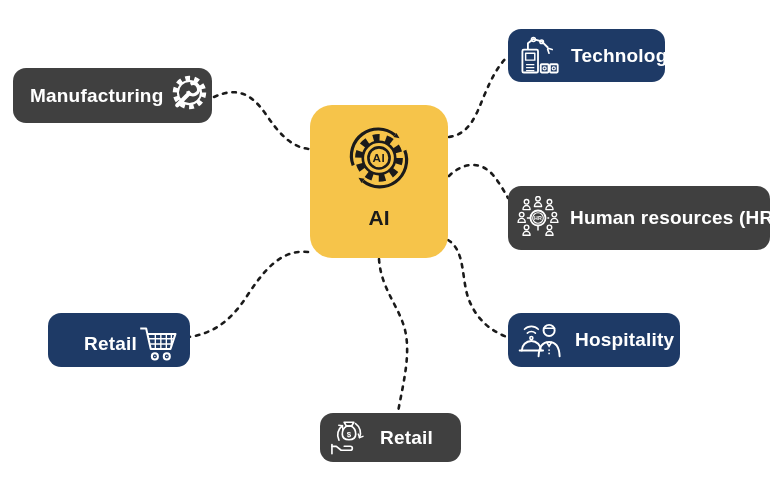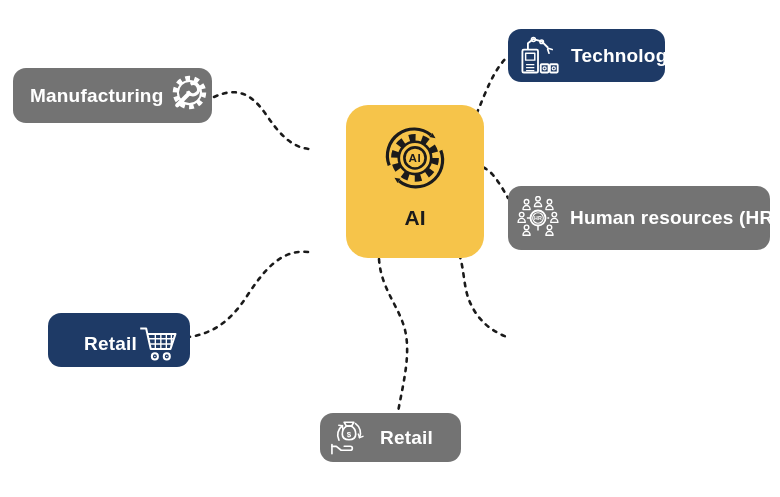--- a/index.html
+++ b/index.html
@@ -7,28 +7,28 @@
     position:relative;width:780px;height:497px;background:#ffffff;overflow:hidden;
     font-family:"Liberation Sans", sans-serif;
   }
   .connectors{position:absolute;inset:0;width:780px;height:497px;z-index:0;}
   .connector{fill:none;stroke:#1a1a1a;stroke-width:2.6;stroke-dasharray:3.5 6;stroke-linecap:round;}
   .node{
     position:absolute;display:flex;align-items:center;z-index:1;
     border-radius:13px;color:#ffffff;font-weight:700;font-size:19px;letter-spacing:.2px;
     white-space:nowrap;box-sizing:border-box;
   }
-  .node-blue{background:#737373;}
+  .node-blue{background:#404040;}
   .node-navy{background:#1e3a66;}
   .node .icon{flex:0 0 auto;display:flex;align-items:center;justify-content:center;}
   .node .icon svg{display:block;}
   .center-node{
     position:absolute;left:310px;top:105px;width:138px;height:153px;z-index:1;
     background:#f6c44a;border-radius:22px;display:flex;flex-direction:column;
-    align-items:center;justify-content:flex-start;box-sizing:border-box;padding-top:6px;margin-left:36px;
+    align-items:center;justify-content:flex-start;box-sizing:border-box;padding-top:6px;
   }
   .center-title{
     color:#1b1b1b;font-weight:700;font-size:21px;line-height:1.22;text-align:center;margin-top:-2px;
   }
   
   .n-manufacturing{left:13px;top:68px;width:199px;height:55px;justify-content:space-between;padding:0 8px 0 17px;}
   .n-technology{left:508px;top:29px;width:157px;height:53px;padding:0 8px 0 8px;gap:11px;}
   .n-hr{left:508px;top:186px;width:262px;height:64px;padding:0 6px 0 8px;gap:10px;}
   .n-hospitality{left:508px;top:313px;width:172px;height:54px;padding:0 8px 0 9px;gap:12px;}
   .n-retail{left:48px;top:313px;width:142px;height:54px;justify-content:flex-end;padding:8px 9px 0 17px;}
@@ -118,20 +118,38 @@
         <use href="#p-hr" x="6.2" y="24.5"></use>
         <use href="#p-hr" x="41.8" y="24.5"></use>
         <use href="#p-hr" x="11.5" y="38.5"></use>
         <use href="#p-hr" x="36.5" y="38.5"></use>
         <text x="24" y="26.3" font-size="5.8" font-weight="bold" fill="#ffffff" stroke="none" text-anchor="middle">HR</text>
       </svg>
     </span>
     <span>Human resources (HR)</span>
   </div>
 
+  <div class="node node-navy n-hospitality">
+    <span class="icon">
+      <svg width="46" height="46" viewBox="0 0 48 48" fill="none" stroke="#ffffff" stroke-width="2" stroke-linecap="round">
+        <path d="M5 35 a10 10 0 0 1 20 0"></path>
+        <path d="M2.8 35 h24.4"></path>
+        <circle cx="15" cy="22" r="1.6" stroke-width="1.6"></circle>
+        <path d="M10.8 16.8 a6 6 0 0 1 8.4 0" stroke-width="1.7"></path>
+        <path d="M7.8 12.8 a10 10 0 0 1 14.4 0" stroke-width="1.7"></path>
+        <circle cx="33.5" cy="14" r="5.8"></circle>
+        <path d="M27.8 11.8 h11.4" stroke-width="1.7"></path>
+        <path d="M22.5 41 c0.5 -11.5 5 -15 11 -15 c6 0 10.5 3.5 11 15" stroke-linejoin="round"></path>
+        <path d="M31 26.5 l2.5 4 l2.5 -4" stroke-width="1.7"></path>
+        <circle cx="33.5" cy="34.5" r="0.9" fill="#ffffff" stroke="none"></circle>
+        <circle cx="33.5" cy="38" r="0.9" fill="#ffffff" stroke="none"></circle>
+      </svg>
+    </span>
+    <span>Hospitality</span>
+  </div>
 
   <div class="node node-navy n-retail">
     <span>Retail</span>
     <span class="icon">
       <svg width="44" height="44" viewBox="0 0 48 48" fill="none" stroke="#ffffff" stroke-width="2.2" stroke-linejoin="round">
         <path d="M3.5 7 h6.5 l5 22.5 h21.5 l5.5 -16.5 h-30.7"></path>
         <path d="M20 13 v16.5 M26 13 v16.5 M32 13 v16.5 M37.5 13 v14.5" stroke-width="1.5"></path>
         <path d="M13 18.3 h27.3 M14.3 24 h24.3" stroke-width="1.5"></path>
         <circle cx="19.5" cy="37.5" r="3.3"></circle>
         <circle cx="32.5" cy="37.5" r="3.3"></circle>

